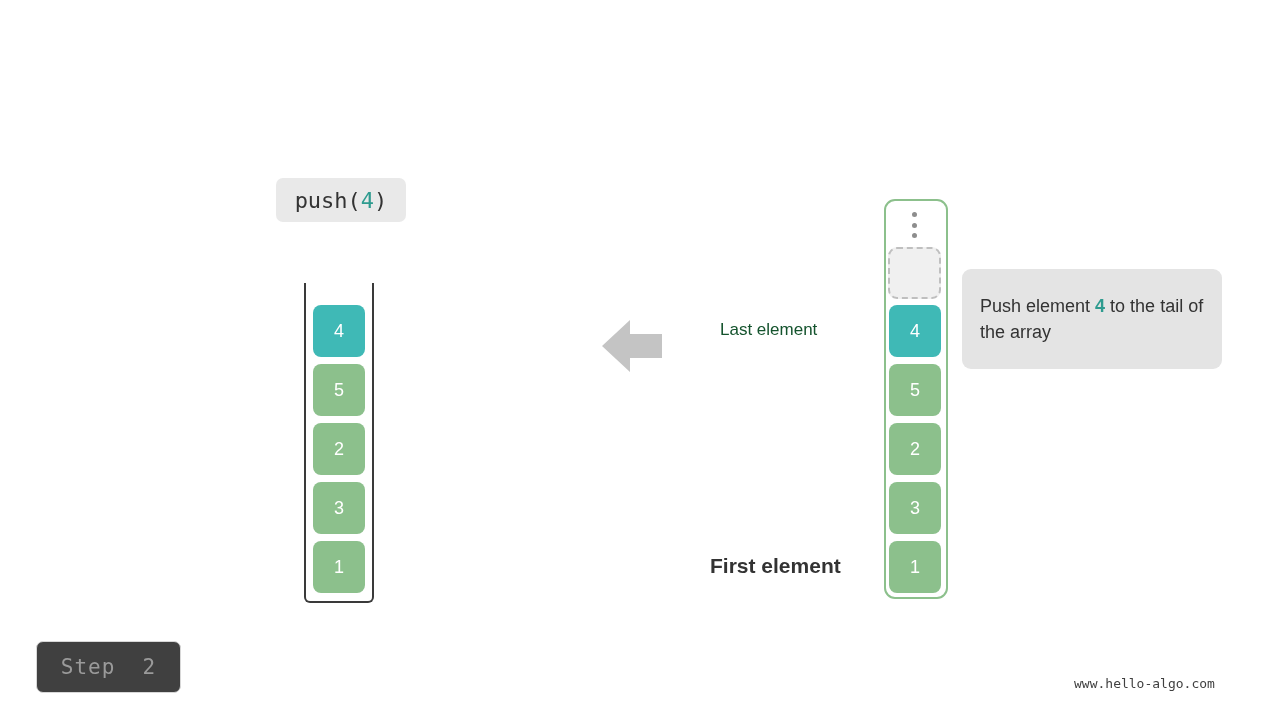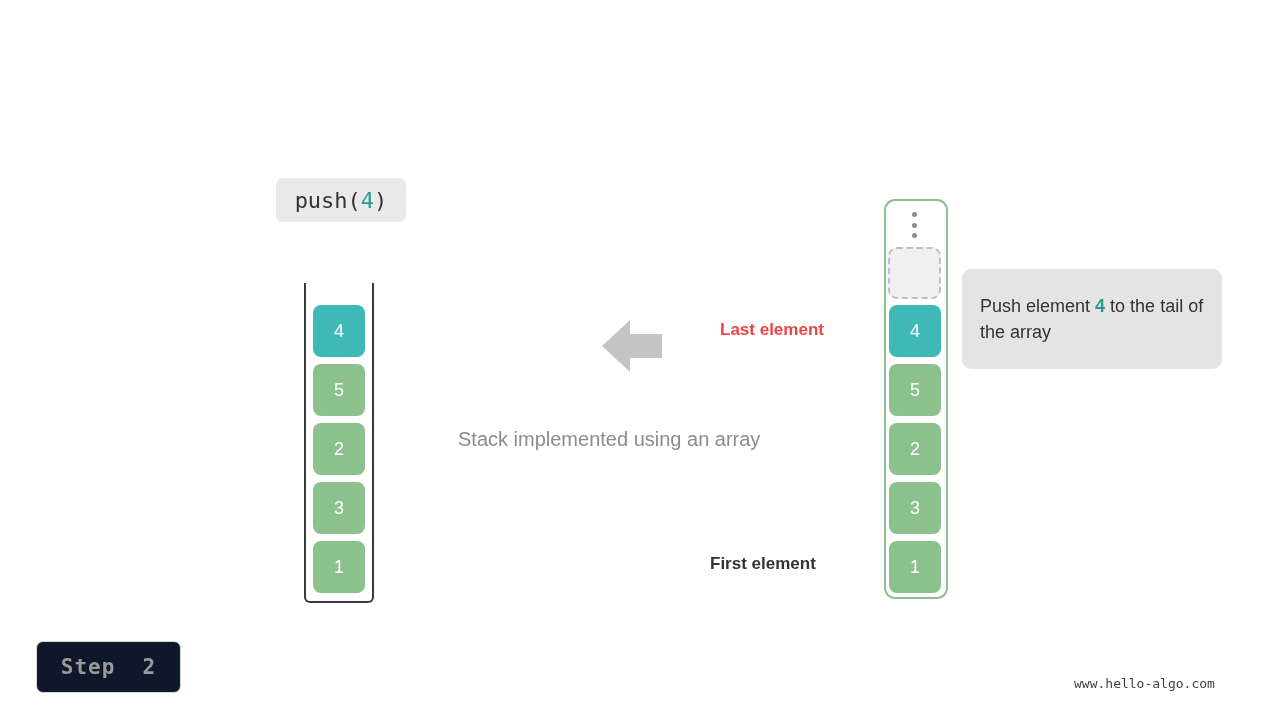--- a/index.html
+++ b/index.html
@@ -72,29 +72,29 @@
     left: 602px;
     top: 320px;
     width: 60px;
     height: 52px;
   }
   .lbl-last {
     position: absolute;
     left: 720px;
     top: 320px;
     font-size: 17px;
-    font-weight: bold;
-    color: #ef4444;
+    font-weight: normal;
+    color: #14532d;
     white-space: nowrap;
   }
   .lbl-first {
     position: absolute;
     left: 710px;
     top: 554px;
-    font-size: 17px;
+    font-size: 21px;
     font-weight: bold;
     color: #333333;
     white-space: nowrap;
   }
   .caption {
     position: absolute;
     left: 458px;
     top: 428px;
     font-size: 20px;
     color: #8c8c8c;
@@ -186,30 +186,30 @@
     font-weight: bold;
   }
 
   
   .step-badge {
     position: absolute;
     left: 36px;
     top: 641px;
     width: 145px;
     height: 52px;
-    background: #0f172a;
+    background: #404040;
     border: 1px solid #d8d8d8;
     border-radius: 7px;
     box-sizing: border-box;
     display: flex;
     align-items: center;
     justify-content: center;
     font-family: "DejaVu Sans Mono", "Liberation Mono", monospace;
     font-size: 21px;
-    font-weight: bold;
+    font-weight: normal;
     color: #9a9a9a;
     letter-spacing: 1px;
     white-space: pre;
   }
 
   
   .watermark {
     position: absolute;
     left: 1074px;
     top: 676px;
@@ -238,21 +238,20 @@
   </div>
 
   <div class="arrow-left">
     <svg width="60" height="52" viewBox="0 0 60 52" xmlns="http://www.w3.org/2000/svg">
       <polygon points="0,26 28,0 28,14 60,14 60,38 28,38 28,52" fill="#c4c4c4"></polygon>
     </svg>
   </div>
 
   <div class="lbl-last">Last element</div>
   <div class="lbl-first">First element</div>
-  <div class="caption">Stack implemented using an array</div>
 
   <div class="array-frame"></div>
   <div class="ellipsis-icon">
     <i></i>
       <i></i>
       <i></i>
   </div>
   <div class="empty-slot"></div>
   <div class="array-cells">
     <div class="cell normal">1</div>

